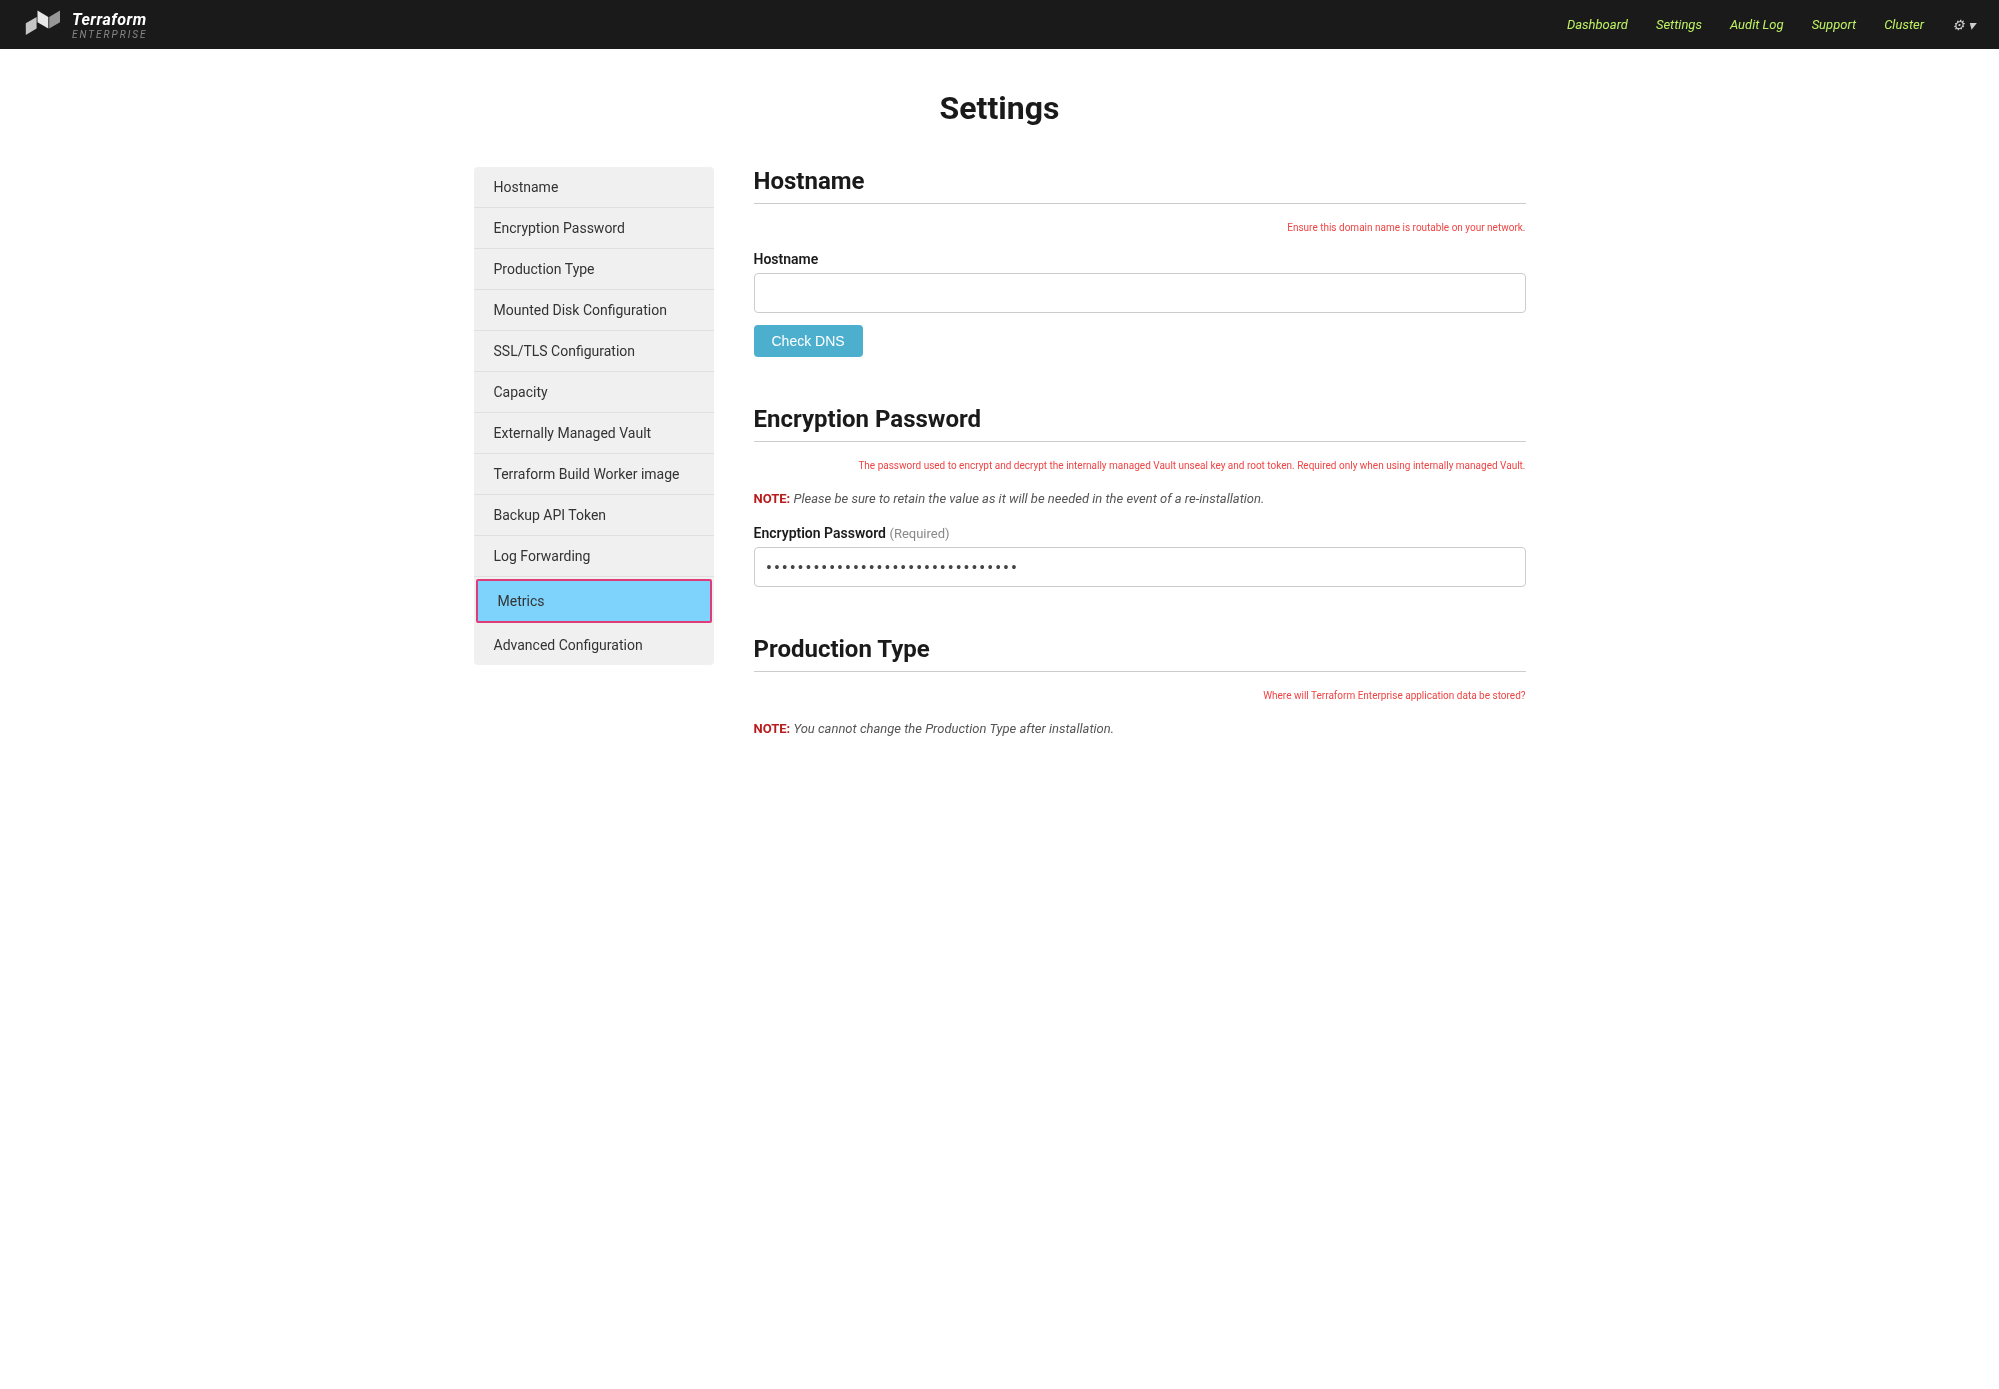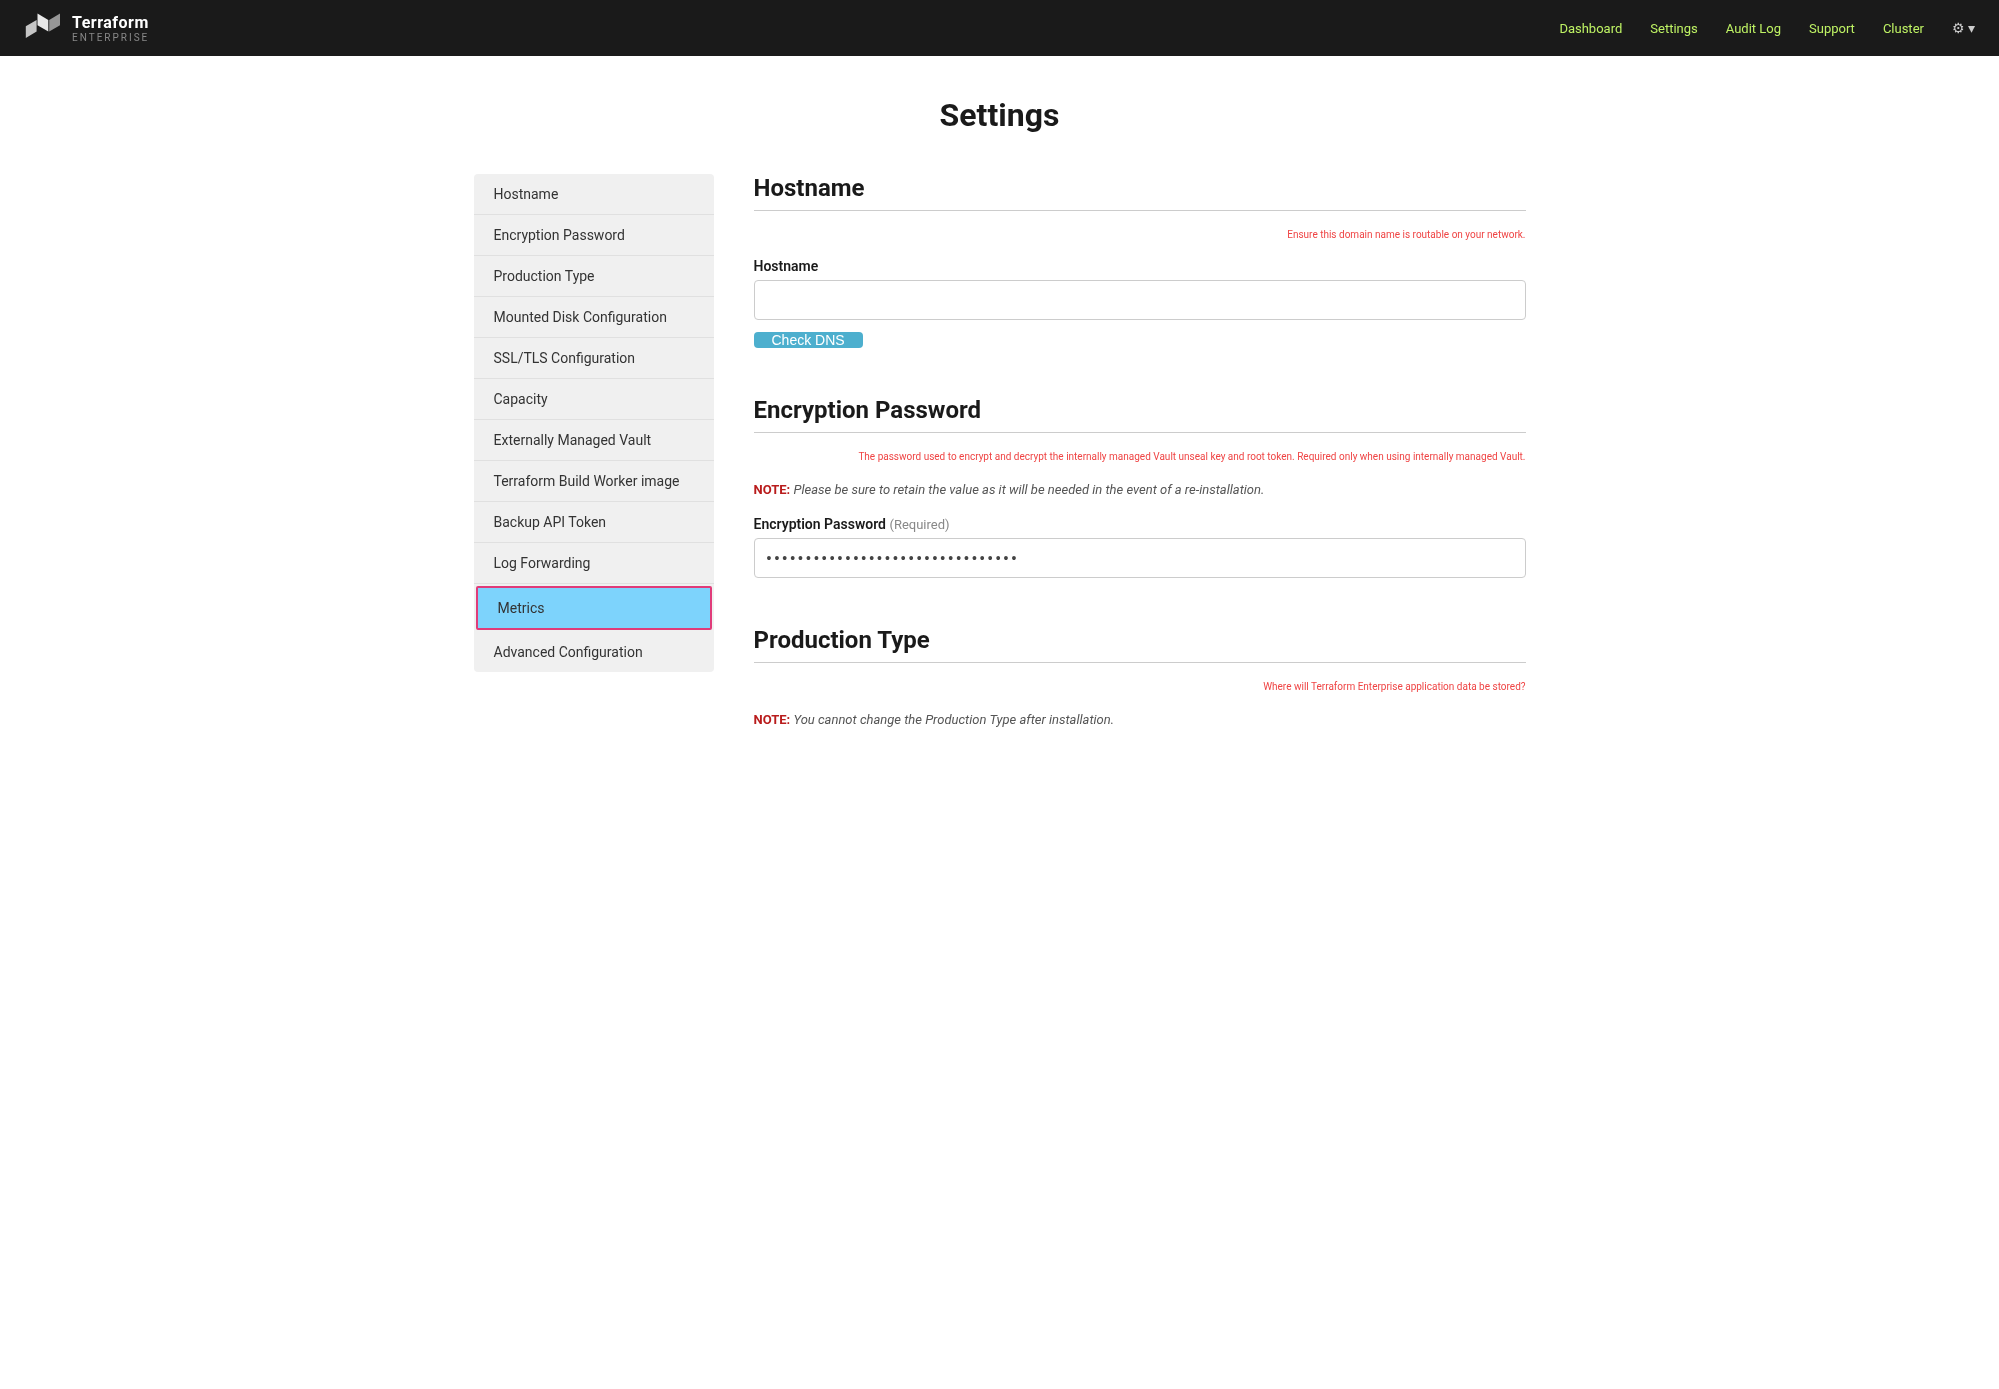--- a/index.html
+++ b/index.html
@@ -14,22 +14,23 @@
       color: #333;
       font-size: 14px;
     }
 
     
     .topnav {
       background: #1a1a1a;
       display: flex;
       align-items: center;
       padding: 0 24px;
-      height: 56px;
+      height: 49px;
       justify-content: space-between;
+      font-style: italic;
     }
 
     .topnav-left {
       display: flex;
       align-items: center;
       gap: 12px;
     }
 
     .topnav-logo-icon {
       width: 36px;
@@ -199,21 +200,21 @@
       letter-spacing: 3px;
       color: #444;
     }
 
     .btn-check-dns {
       margin-top: 12px;
       background: #4dafce;
       color: #fff;
       border: none;
       border-radius: 4px;
-      padding: 0 18px;
+      padding: 8px 18px;
       font-size: 14px;
       cursor: pointer;
       font-weight: 500;
     }
   </style>
 </head>
 <body>
 
 <nav class="topnav">
   <div class="topnav-left">

